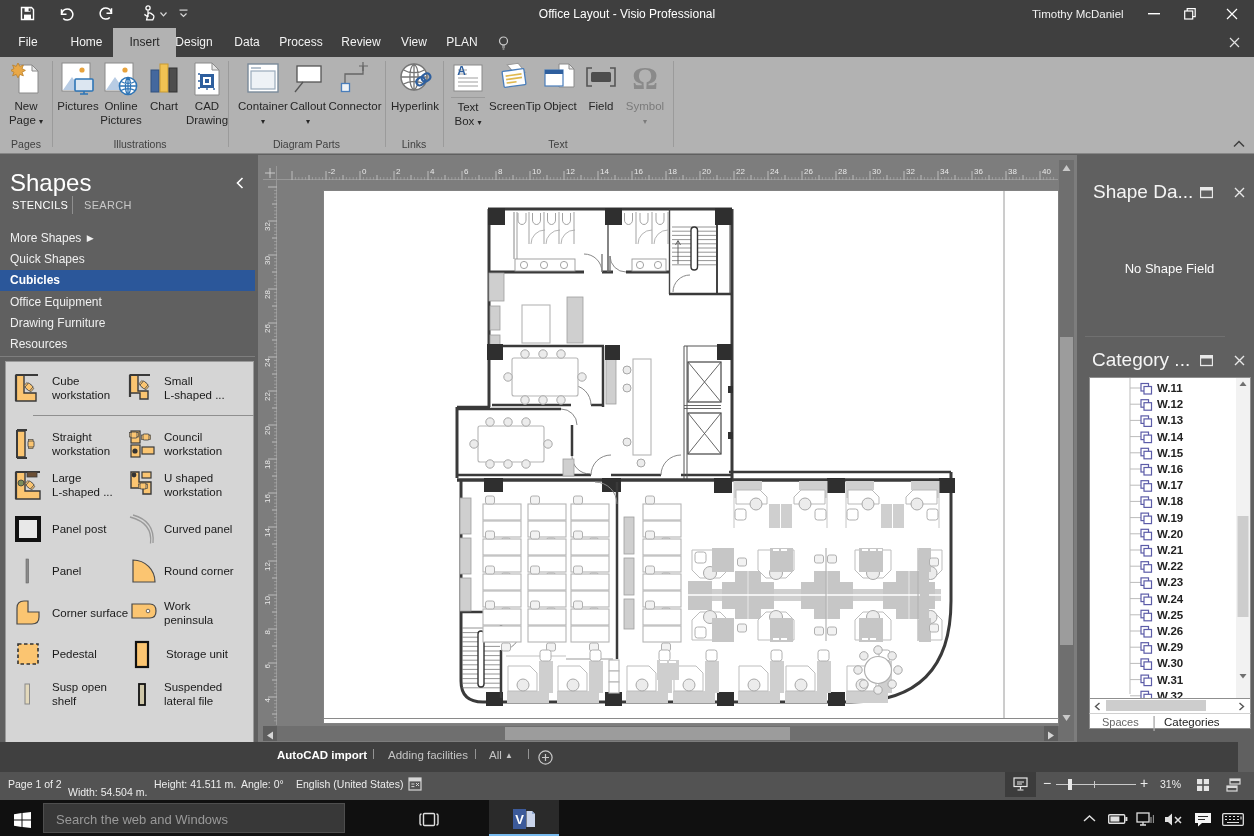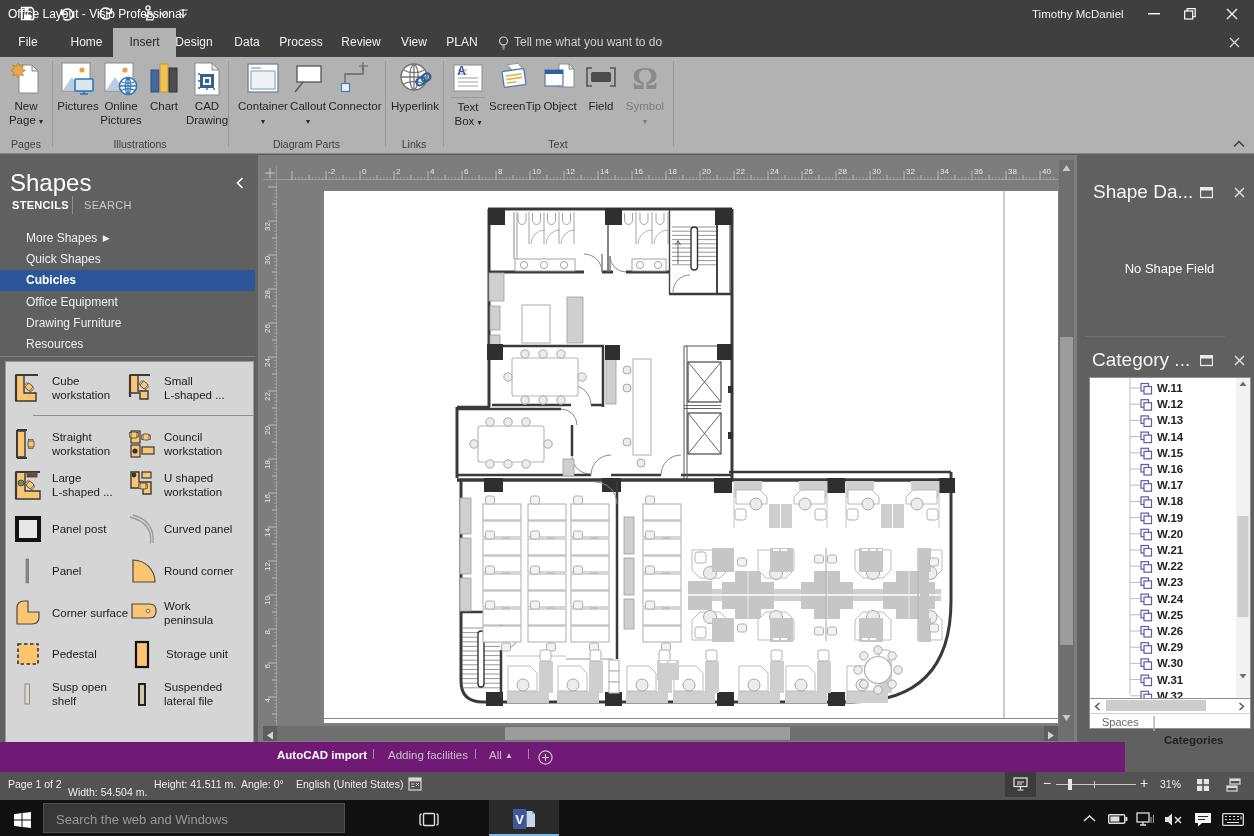--- a/index.html
+++ b/index.html
@@ -3,54 +3,54 @@
 <meta charset="utf-8">
 <style>
 * { margin:0; padding:0; box-sizing:border-box; }
 html,body { width:1254px; height:836px; overflow:hidden; }
 body { font-family:"Liberation Sans", sans-serif; }
 #app { position:relative; width:1254px; height:836px; background:#606060; overflow:hidden; }
 .abs { position:absolute; }
 
 
 #titlebar { position:absolute; left:0; top:0; width:1254px; height:28px; background:#3f3f3f; color:#fff; }
-#titlebar .title { position:absolute; left:0; right:0; top:7px; text-align:left; font-size:12px; color:#fff;margin-left:8px; }
+#titlebar .title { position:absolute; left:0; right:0; top:7px; text-align:center; font-size:12px; color:#fff; }
 #titlebar .user { position:absolute; left:1032px; top:8px; font-size:11.5px; color:#f0f0f0; }
 
 
 #tabrow { position:absolute; left:0; top:28px; width:1254px; height:29px; background:#3f3f3f; }
 .rtab { position:absolute; top:0; height:29px; line-height:29px; color:#f2f2f2; font-size:12px; text-align:center; }
 .rtab.active { background:#b2b2b2; color:#262626; }
 
 
 #ribbon { position:absolute; left:0; top:57px; width:1254px; height:97px; background:#b2b2b2; border-bottom:1px solid #868686; }
 .rsep { position:absolute; top:4px; height:86px; width:1px; background:#9b9b9b; }
 .glabel { position:absolute; top:81px; font-size:10.5px; color:#404040; text-align:center; }
 .rbtn { position:absolute; top:5px; text-align:center; color:#262626; font-size:11.5px; line-height:14px; }
 .rbtn .ric { display:block; margin:0 auto 3px auto; }
 
 
 #workspace { position:absolute; left:0; top:155px; width:1254px; height:587px; background:#606060; }
 
 
 #shapes-title { position:absolute; left:10px; top:14px; font-size:24px; color:#fff; }
-.sl-item { position:absolute; left:0; width:255px; height:21px; line-height:21px; padding-left:26px; color:#f0f0f0; font-size:12px; }
+.sl-item { position:absolute; left:0; width:255px; height:21px; line-height:21px; padding-left:10px; color:#f0f0f0; font-size:12px; }
 .sl-item.sel { background:#2b579a; color:#fff; font-weight:bold; }
 #stencilpanel { position:absolute; left:5px; top:206px; width:249px; height:486px; background:#d5d5d5; border:1px solid #9a9a9a;text-decoration:underline; }
 .sh-item { position:absolute; font-size:11.5px; color:#1a1a1a; line-height:14px; }
 
 
 #canvasarea { position:absolute; left:258px; top:0px; width:819px; height:587px; background:#7d7d7d; }
 #page { position:absolute; left:65px; top:35px; width:735px; height:534px; background:#fff; border-left:1px solid #828282; border-top:1px solid #828282; border-bottom:1px solid #828282; }
 
 
 .paneltitle { font-size:19px; color:#f5f5f5; }
 
 
-#pagetabs { position:absolute; left:0; top:742px; width:1125px; height:30px; background:#701a75; color:#d6d6d6; font-size:11.5px; }
+#pagetabs { position:absolute; left:0; top:742px; width:1238px; height:30px; background:#404040; color:#d6d6d6; font-size:11.5px; }
 #statusbar { position:absolute; left:0; top:772px; width:1254px; height:28px; background:#535353; color:#ededed; font-size:10.5px; }
 #taskbar { position:absolute; left:0; top:800px; width:1254px; height:36px; background:#101010; }
 </style>
 </head>
 <body>
 <div id="app">
   <div id="titlebar">
 
     <svg class="abs" style="left:20px;top:6px" width="15" height="15" viewBox="0 0 15 15">
         <path d="M1.5 1.5 h10 l2 2 v10 h-12 z" fill="none" stroke="#fff" stroke-width="1.4"></path>
@@ -97,21 +97,20 @@
     <div class="rtab" style="left:166px;width:56px;">Design</div>
     <div class="rtab" style="left:226px;width:42px;">Data</div>
     <div class="rtab" style="left:272px;width:58px;">Process</div>
     <div class="rtab" style="left:333px;width:56px;">Review</div>
     <div class="rtab" style="left:392px;width:44px;">View</div>
     <div class="rtab" style="left:438px;width:48px;">PLAN</div>
     <svg class="abs" style="left:497px;top:8px" width="13" height="15" viewBox="0 0 13 15">
         <circle cx="6.5" cy="5" r="4" fill="none" stroke="#c9c9c9" stroke-width="1.2"></circle>
         <path d="M5 9 h3 M5 11 h3 M5.6 13 h1.8" stroke="#c9c9c9" stroke-width="1.1"></path>
       </svg>
-    <div class="rtab" style="left:514px;width:200px;text-align:left;color:#cfcfcf;">Tell me what you want to do</div>
     <svg class="abs" style="left:1229px;top:9px" width="11" height="11" viewBox="0 0 11 11">
         <path d="M1 1 L10 10 M10 1 L1 10" stroke="#e0e0e0" stroke-width="1.2"></path>
       </svg>
   </div>
   <div id="ribbon">
     <div class="rsep" style="left:52px"></div>
     <div class="rsep" style="left:228px"></div>
     <div class="rsep" style="left:385px"></div>
     <div class="rsep" style="left:443px"></div>
     <div class="rsep" style="left:673px"></div>
@@ -258,21 +257,21 @@
     <svg class="abs" style="left:1233px;top:83px" width="12" height="8" viewBox="0 0 12 8">
         <path d="M1 6.5 L6 1.5 L11 6.5" fill="none" stroke="#3f3f3f" stroke-width="1.5"></path>
       </svg>
   </div>
   <div id="workspace">
 
     <div id="shapes-title">Shapes</div>
     <svg class="abs" style="left:236px;top:22px" width="8" height="12" viewBox="0 0 8 12">
         <path d="M6.5 1 L1.5 6 L6.5 11" fill="none" stroke="#fff" stroke-width="1.6"></path>
       </svg>
-    <div class="abs" style="left:12px;top:44px;font-size:11px;font-weight:bold;color:#fff;letter-spacing:0.3px">STENCILS</div>
+    <div class="abs" style="left:12px;top:44px;font-size:11px;font-weight:normal;color:#fff;letter-spacing:0.3px">STENCILS</div>
     <div class="abs" style="left:72px;top:41px;width:1px;height:18px;background:#8f8f8f"></div>
     <div class="abs" style="left:84px;top:44px;font-size:11px;color:#c8c8c8;letter-spacing:0.3px">SEARCH</div>
     <div class="sl-item" style="top:73px">More Shapes <span style="font-size:9px;position:relative;left:2px;top:-1px">▶</span></div>
     <div class="sl-item" style="top:94px">Quick Shapes</div>
     <div class="sl-item sel" style="top:115px">Cubicles</div>
     <div class="sl-item" style="top:137px">Office Equipment</div>
     <div class="sl-item" style="top:158px">Drawing Furniture</div>
     <div class="sl-item" style="top:179px">Resources</div>
     <div class="abs" style="left:0;top:201px;width:255px;height:1px;background:#7e7e7e"></div>
     <div id="stencilpanel">
@@ -1300,21 +1299,21 @@
           <path d="M5.5 1 L1.5 4.5 L5.5 8" fill="none" stroke="#555" stroke-width="1.4"></path>
         </svg>
       <div class="abs" style="left:16px;top:1px;width:100px;height:11px;background:#cdcdcd"></div>
       <svg class="abs" style="left:148px;top:3px" width="7" height="9" viewBox="0 0 7 9">
           <path d="M1.5 1 L5.5 4.5 L1.5 8" fill="none" stroke="#555" stroke-width="1.4"></path>
         </svg>
     </div>
     <div class="abs" style="left:1089px;top:558px;width:162px;height:16px;background:#fff;border:1px solid #8f8f8f;border-top:1px solid #d0d0d0">
       <span style="position:absolute;left:12px;top:2px;font-size:11px;color:#666">Spaces</span>
       <span style="position:absolute;left:62px;top:0px;color:#aaa">|</span>
-      <span style="position:absolute;left:74px;top:20px;font-size:11.5px;font-weight:bold;color:#222">Categories</span>
+      <span style="position:absolute;left:74px;top:2px;font-size:11.5px;font-weight:normal;color:#222">Categories</span>
     </div>
   </div>
   <div id="pagetabs">
     <span class="abs" style="left:277px;top:7px;font-weight:bold;color:#fff">AutoCAD import</span>
     <span class="abs" style="left:372px;top:5px;color:#9a9a9a">|</span>
     <span class="abs" style="left:388px;top:7px;color:#c4c4c4">Adding facilities</span>
     <span class="abs" style="left:474px;top:5px;color:#9a9a9a">|</span>
     <span class="abs" style="left:489px;top:7px;color:#c4c4c4">All <span style="font-size:8px;position:relative;top:-1px">▲</span></span>
     <span class="abs" style="left:527px;top:5px;color:#9a9a9a">|</span>
     <svg class="abs" style="left:538px;top:8px" width="15" height="15" viewBox="0 0 15 15">

